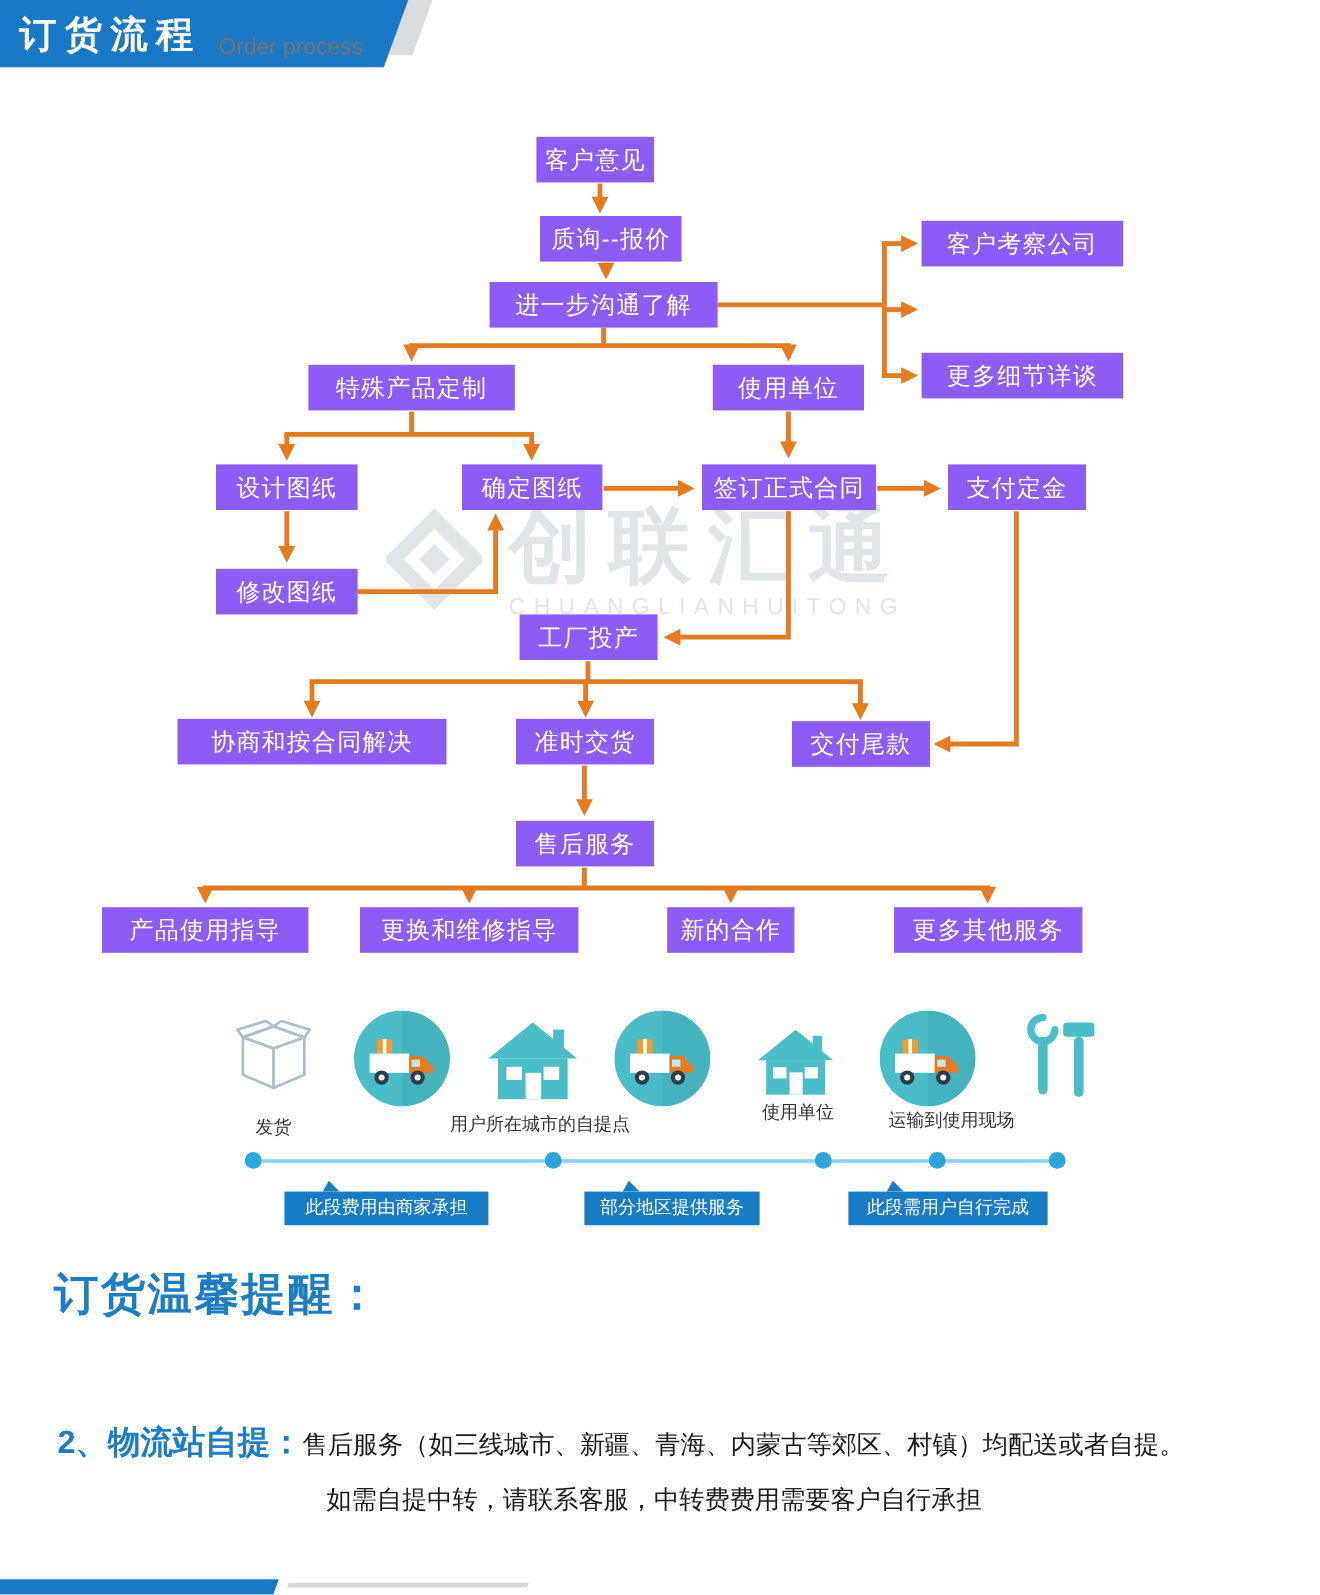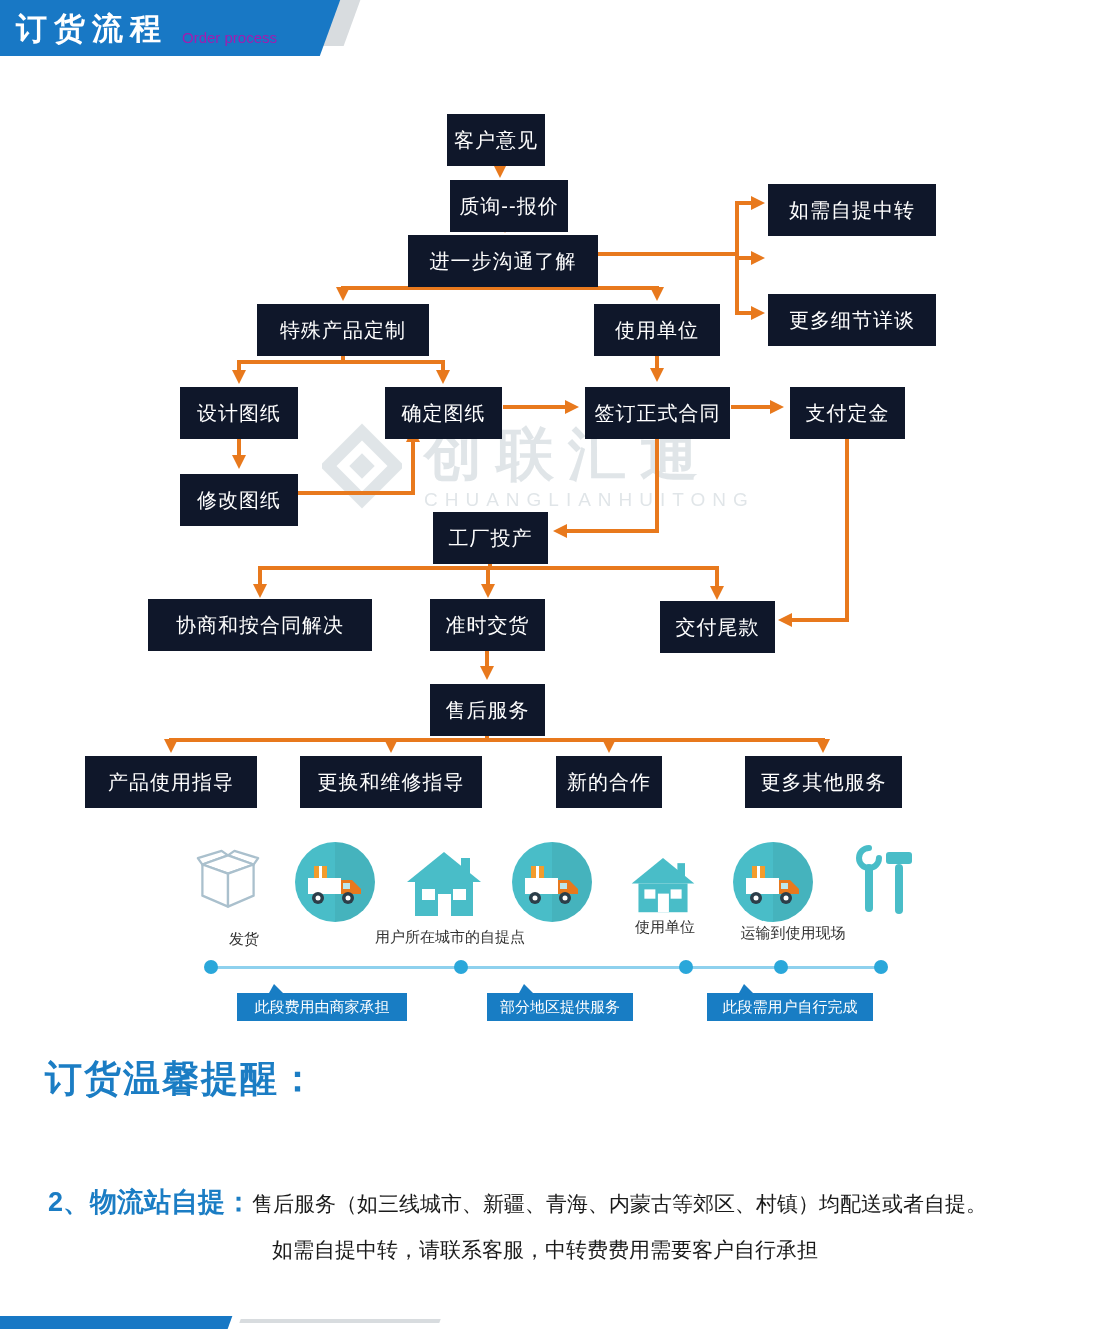--- a/index.html
+++ b/index.html
@@ -3,31 +3,31 @@
 <meta charset="utf-8">
 <style>
   * { margin:0; padding:0; box-sizing:border-box; }
   body { font-family:"Liberation Sans","DejaVu Sans",sans-serif; background:#ffffff; }
   .canvas { position:relative; width:1100px; height:1329px; background:#ffffff; overflow:hidden; }
 
   
   .header-gray { position:absolute; left:242px; top:0; width:110px; height:46px; background:#d8dcdf; transform:skewX(-20deg); z-index:1; }
   .header-blue { position:absolute; left:-26px; top:0; width:356px; height:56px; background:#1878c5; transform:skewX(-20deg); z-index:2; }
   .header-title { position:absolute; left:16px; top:8px; font-size:31px; font-weight:bold; color:#fff; letter-spacing:7px; z-index:3; }
-  .header-sub { position:absolute; left:182px; top:29px; font-size:15px; color:#a21caf; z-index:3; }
-
-  
-  .fnode { position:absolute; height:52px; background:#0f172a; color:#fff; font-size:20px;
+  .header-sub { position:absolute; left:182px; top:29px; font-size:19px; color:#737373; z-index:3; }
+
+  
+  .fnode { position:absolute; height:38px; background:#8b5cf6; color:#fff; font-size:20px;
            display:flex; align-items:center; justify-content:center; letter-spacing:1px; z-index:3; }
   .arrows { position:absolute; left:0; top:0; z-index:2; }
 
   
   .watermark { position:absolute; left:322px; top:418px; display:flex; align-items:center; gap:22px;
                color:#cdd5da; opacity:0.6; z-index:1; pointer-events:none; }
-  .wm-text-cn { font-size:58px; font-weight:bold; letter-spacing:14px; line-height:1.05;font-family:Liberation Serif, serif; }
+  .wm-text-cn { font-size:69px; font-weight:bold; letter-spacing:14px; line-height:1.05; }
   .wm-text-en { font-size:19px; letter-spacing:7px; margin-top:4px; }
 
   
   .iconbox { position:absolute; z-index:3; }
   .stage-label { position:absolute; font-size:15px; color:#333; text-align:center; z-index:3; }
   .tl-line { position:absolute; left:211px; top:966px; width:670px; height:3px; background:#8ed1ee; z-index:2; }
   .tl-dot { position:absolute; top:960px; width:14px; height:14px; border-radius:50%; background:#2aa7da; z-index:3; }
   .stage-tag { position:absolute; height:28px; line-height:28px; background:#187dc4; color:#fff;
                font-size:15px; text-align:center; z-index:3; }
   .stage-tag::before { content:""; position:absolute; top:-9px; left:32px; width:0; height:0;
@@ -115,21 +115,21 @@
       <line x1="171" y1="740" x2="171" y2="749" marker-end="url(#ah)"></line>
       <line x1="391" y1="740" x2="391" y2="749" marker-end="url(#ah)"></line>
       <line x1="609" y1="740" x2="609" y2="749" marker-end="url(#ah)"></line>
       <line x1="823" y1="740" x2="823" y2="749" marker-end="url(#ah)"></line>
     </g>
   </svg>
 
   <div class="fnode" style="left:447px;top:114px;width:98px">客户意见</div>
   <div class="fnode" style="left:450px;top:180px;width:118px">质询--报价</div>
   <div class="fnode" style="left:408px;top:235px;width:190px">进一步沟通了解</div>
-  <div class="fnode" style="left:768px;top:184px;width:168px">如需自提中转</div>
+  <div class="fnode" style="left:768px;top:184px;width:168px">客户考察公司</div>
   <div class="fnode" style="left:257px;top:304px;width:172px">特殊产品定制</div>
   <div class="fnode" style="left:768px;top:294px;width:168px">更多细节详谈</div>
   <div class="fnode" style="left:594px;top:304px;width:126px">使用单位</div>
   <div class="fnode" style="left:180px;top:387px;width:118px">设计图纸</div>
   <div class="fnode" style="left:385px;top:387px;width:117px">确定图纸</div>
   <div class="fnode" style="left:585px;top:387px;width:145px">签订正式合同</div>
   <div class="fnode" style="left:790px;top:387px;width:115px">支付定金</div>
   <div class="fnode" style="left:180px;top:474px;width:118px">修改图纸</div>
   <div class="fnode" style="left:433px;top:512px;width:115px">工厂投产</div>
   <div class="fnode" style="left:148px;top:599px;width:224px">协商和按合同解决</div>
@@ -225,21 +225,21 @@
 
   <div class="iconbox" style="left:852px;top:844px">
     <svg width="62" height="76" viewBox="0 0 62 76">
       <path d="M17,4 a10,10 0 1 0 10,10" fill="none" stroke="#49bdc8" stroke-width="6" stroke-linecap="round"></path>
       <rect x="13" y="20" width="8" height="48" rx="4" fill="#49bdc8"></rect>
       <rect x="34" y="8" width="26" height="12" rx="3" fill="#49bdc8"></rect>
       <rect x="43" y="20" width="8" height="50" rx="4" fill="#49bdc8"></rect>
     </svg>
   </div>
 
-  <div class="stage-label" style="left:212px;top:930px;width:64px">发货</div>
+  <div class="stage-label" style="left:196px;top:930px;width:64px">发货</div>
   <div class="stage-label" style="left:360px;top:928px;width:180px">用户所在城市的自提点</div>
   <div class="stage-label" style="left:630px;top:918px;width:70px">使用单位</div>
   <div class="stage-label" style="left:728px;top:924px;width:130px">运输到使用现场</div>
 
   <div class="tl-line"></div>
   <div class="tl-dot" style="left:204px"></div>
   <div class="tl-dot" style="left:454px"></div>
   <div class="tl-dot" style="left:679px"></div>
   <div class="tl-dot" style="left:774px"></div>
   <div class="tl-dot" style="left:874px"></div>

